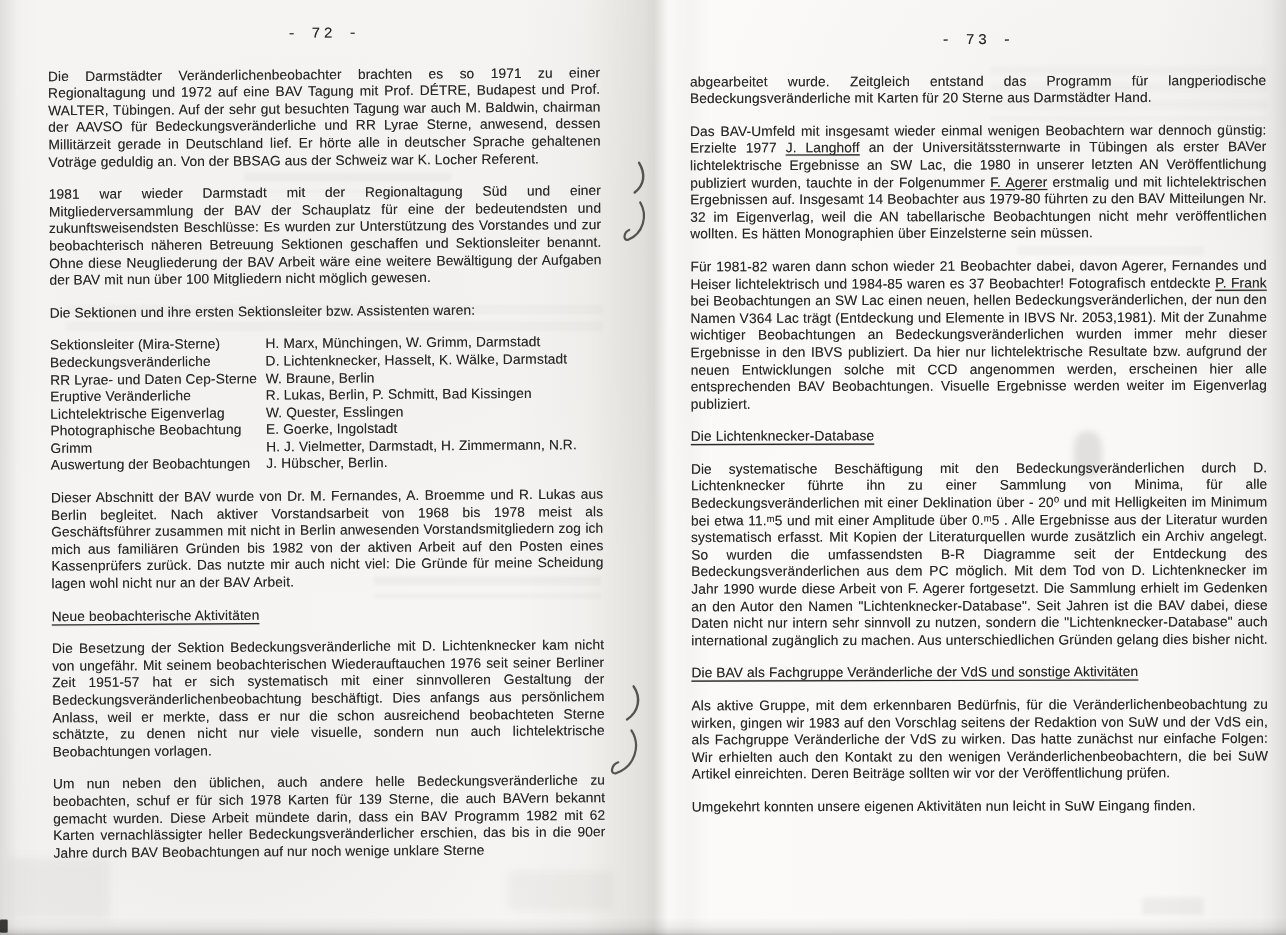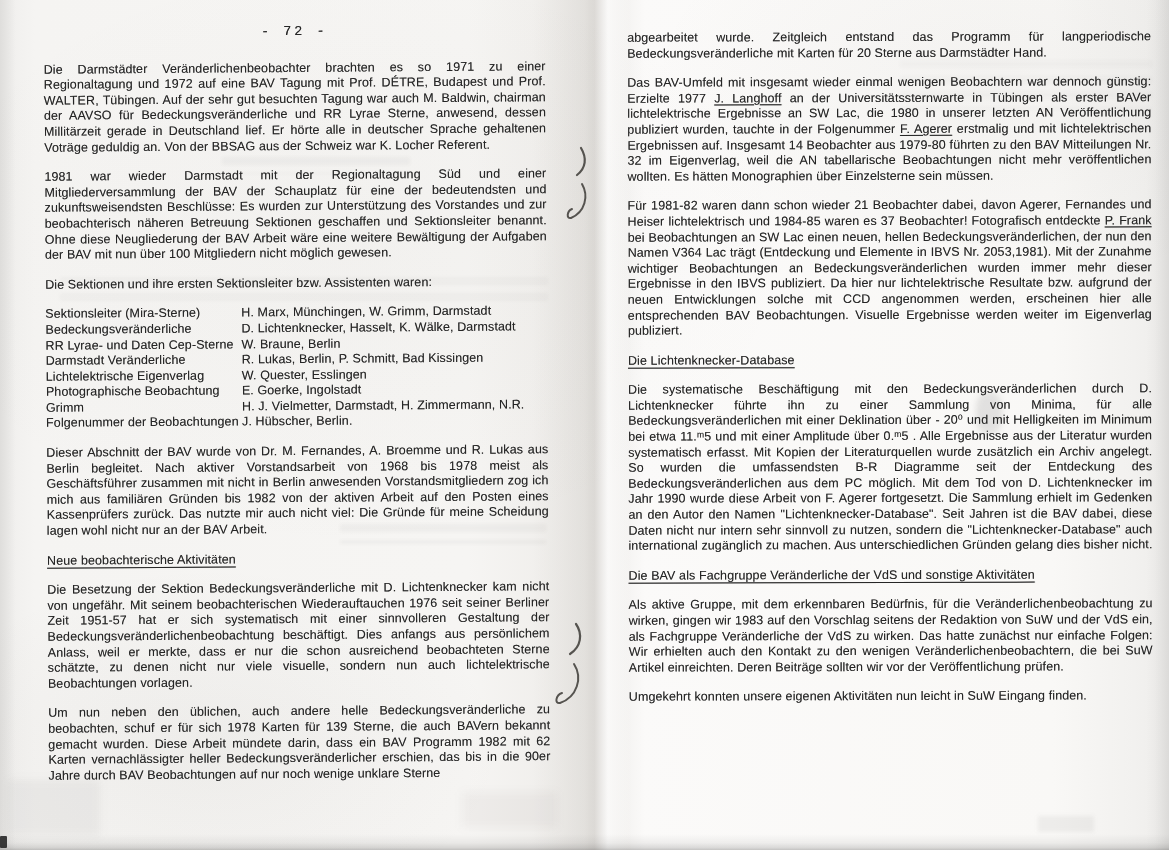--- a/index.html
+++ b/index.html
@@ -76,38 +76,39 @@
     <p>Die Darmstädter Veränderlichenbeobachter brachten es so 1971 zu einer Regionaltagung und 1972 auf eine BAV Tagung  mit Prof. DÉTRE, Budapest und Prof. WALTER, Tübingen. Auf der sehr gut besuchten Tagung war auch M. Baldwin, chairman der AAVSO für Bedeckungsveränderliche und RR Lyrae Sterne, anwesend, dessen Millitärzeit gerade in Deutschland lief. Er hörte alle in deutscher Sprache gehaltenen Voträge geduldig an. Von der BBSAG aus der Schweiz war K. Locher Referent.</p>
     <p>1981 war wieder Darmstadt  mit der Regionaltagung Süd und einer Mitgliederversammlung der BAV der Schauplatz für eine der bedeutendsten und zukunftsweisendsten Beschlüsse: Es wurden zur Unterstützung des Vorstandes und zur beobachterisch näheren Betreuung Sektionen geschaffen und Sektionsleiter benannt. Ohne diese Neugliederung der BAV Arbeit wäre eine weitere Bewältigung der Aufgaben der BAV mit nun über 100 Mitgliedern nicht möglich gewesen.</p>
     <p>Die Sektionen und ihre ersten Sektionsleiter bzw. Assistenten waren:</p>
     <div class="sec-table">
       <span>Sektionsleiter (Mira-Sterne)</span>
       <span>H. Marx, Münchingen,  W. Grimm, Darmstadt</span>
       <span>Bedeckungsveränderliche</span>
       <span>D. Lichtenknecker, Hasselt,  K. Wälke, Darmstadt</span>
       <span>RR Lyrae- und Daten Cep-Sterne</span>
       <span>W. Braune, Berlin</span>
-      <span>Darmstadt Veränderliche</span>
+      <span>Eruptive Veränderliche</span>
       <span>R. Lukas, Berlin, P. Schmitt, Bad Kissingen</span>
       <span>Lichtelektrische Eigenverlag</span>
       <span>W. Quester, Esslingen</span>
       <span>Photographische Beobachtung</span>
       <span>E. Goerke, Ingolstadt</span>
       <span>Grimm</span>
       <span>H. J. Vielmetter, Darmstadt, H. Zimmermann, N.R.</span>
-      <span>Folgenummer der Beobachtungen</span>
+      <span>Auswertung der Beobachtungen</span>
       <span>J. Hübscher, Berlin.</span>
     </div>
     <p>Dieser Abschnitt der BAV wurde von  Dr.  M. Fernandes,  A.  Broemme und  R. Lukas aus Berlin begleitet. Nach aktiver Vorstandsarbeit von 1968 bis 1978 meist als Geschäftsführer zusammen mit nicht in Berlin anwesenden Vorstandsmitgliedern zog ich mich aus familiären  Gründen bis 1982 von der aktiven Arbeit auf den Posten eines Kassenprüfers zurück. Das nutzte mir auch nicht viel: Die Gründe für meine Scheidung lagen wohl nicht nur an der BAV Arbeit.</p>
     <div class="heading">Neue beobachterische Aktivitäten</div>
     <p>Die Besetzung der Sektion Bedeckungsveränderliche mit D. Lichtenknecker kam nicht von ungefähr. Mit seinem beobachterischen Wiederauftauchen 1976 seit seiner Berliner Zeit 1951-57 hat er sich systematisch mit einer sinnvolleren Gestaltung der Bedeckungsveränderlichenbeobachtung beschäftigt. Dies anfangs aus persönlichem Anlass, weil er merkte, dass er nur die schon ausreichend beobachteten Sterne schätzte, zu denen nicht nur viele visuelle, sondern nun auch lichtelektrische Beobachtungen vorlagen.</p>
     <p>Um nun neben den üblichen, auch andere helle Bedeckungsveränderliche zu beobachten, schuf er für sich 1978 Karten für 139 Sterne, die auch BAVern bekannt gemacht wurden. Diese Arbeit mündete darin, dass ein BAV Programm 1982 mit 62 Karten vernachlässigter heller Bedeckungsveränderlicher erschien, das bis in die 90er Jahre durch BAV Beobachtungen auf nur noch wenige unklare Sterne</p>
   </div>
 
   <div class="page right">
+    <div class="pagenum">- 73 -</div>
     <p>abgearbeitet wurde. Zeitgleich entstand das Programm für langperiodische Bedeckungsveränderliche mit Karten für 20 Sterne aus Darmstädter Hand.</p>
     <p><span>Das BAV-Umfeld mit insgesamt wieder einmal wenigen Beobachtern war dennoch günstig: Erzielte 1977 </span><span class="u">J. Langhoff</span><span> an der Universitätssternwarte in Tübingen als erster BAVer lichtelektrische Ergebnisse an SW Lac, die 1980 in unserer letzten AN Veröffentlichung publiziert wurden, tauchte in der Folgenummer </span><span class="u">F. Agerer</span><span> erstmalig und mit lichtelektrischen Ergebnissen auf. Insgesamt 14 Beobachter aus 1979-80 führten zu den BAV Mitteilungen Nr. 32 im Eigenverlag, weil die AN tabellarische Beobachtungen nicht mehr veröffentlichen wollten. Es hätten Monographien über Einzelsterne sein müssen.</span></p>
     <p><span>Für 1981-82 waren dann schon wieder 21 Beobachter dabei, davon Agerer, Fernandes und Heiser lichtelektrisch und 1984-85 waren es 37 Beobachter! Fotografisch entdeckte </span><span class="u">P. Frank</span><span> bei Beobachtungen an SW Lac einen neuen, hellen Bedeckungsveränderlichen, der nun den Namen V364 Lac trägt (Entdeckung und Elemente in IBVS Nr. 2053,1981). Mit der Zunahme wichtiger Beobachtungen an Bedeckungsveränderlichen wurden immer mehr dieser Ergebnisse in den IBVS publiziert. Da hier nur lichtelektrische Resultate bzw. aufgrund der neuen Entwicklungen solche mit CCD angenommen werden, erscheinen hier alle entsprechenden BAV Beobachtungen. Visuelle Ergebnisse werden weiter im Eigenverlag publiziert.</span></p>
     <div class="heading">Die Lichtenknecker-Database</div>
     <p>Die systematische Beschäftigung mit den Bedeckungsveränderlichen durch D. Lichtenknecker führte ihn zu einer Sammlung von Minima, für alle Bedeckungsveränderlichen mit einer Deklination über - 20⁰ und mit Helligkeiten im Minimum bei etwa 11.ᵐ5  und mit einer Amplitude über 0.ᵐ5 . Alle Ergebnisse aus der Literatur wurden systematisch erfasst. Mit Kopien der Literaturquellen wurde zusätzlich ein Archiv angelegt. So wurden die umfassendsten B-R Diagramme seit der Entdeckung des Bedeckungsveränderlichen aus dem PC  möglich. Mit dem Tod von D. Lichtenknecker im Jahr 1990 wurde diese Arbeit von F. Agerer fortgesetzt. Die Sammlung erhielt im Gedenken an den Autor den Namen "Lichtenknecker-Database". Seit Jahren ist die BAV dabei, diese Daten nicht nur intern sehr sinnvoll zu nutzen, sondern die "Lichtenknecker-Database" auch international zugänglich zu machen. Aus unterschiedlichen Gründen gelang dies bisher nicht.</p>
     <div class="heading">Die BAV als Fachgruppe Veränderliche der VdS und sonstige Aktivitäten</div>
     <p>Als aktive Gruppe, mit dem erkennbaren Bedürfnis,  für die Veränderlichenbeobachtung zu wirken, gingen wir 1983 auf den Vorschlag seitens der Redaktion von SuW und der VdS ein, als Fachgruppe Veränderliche der VdS zu wirken. Das hatte zunächst nur einfache Folgen: Wir erhielten auch den Kontakt zu den wenigen Veränderlichenbeobachtern, die bei SuW Artikel einreichten. Deren Beiträge sollten wir vor der Veröffentlichung prüfen.</p>
     <p>Umgekehrt konnten unsere eigenen Aktivitäten nun leicht in SuW Eingang finden.</p>
   </div>
 

